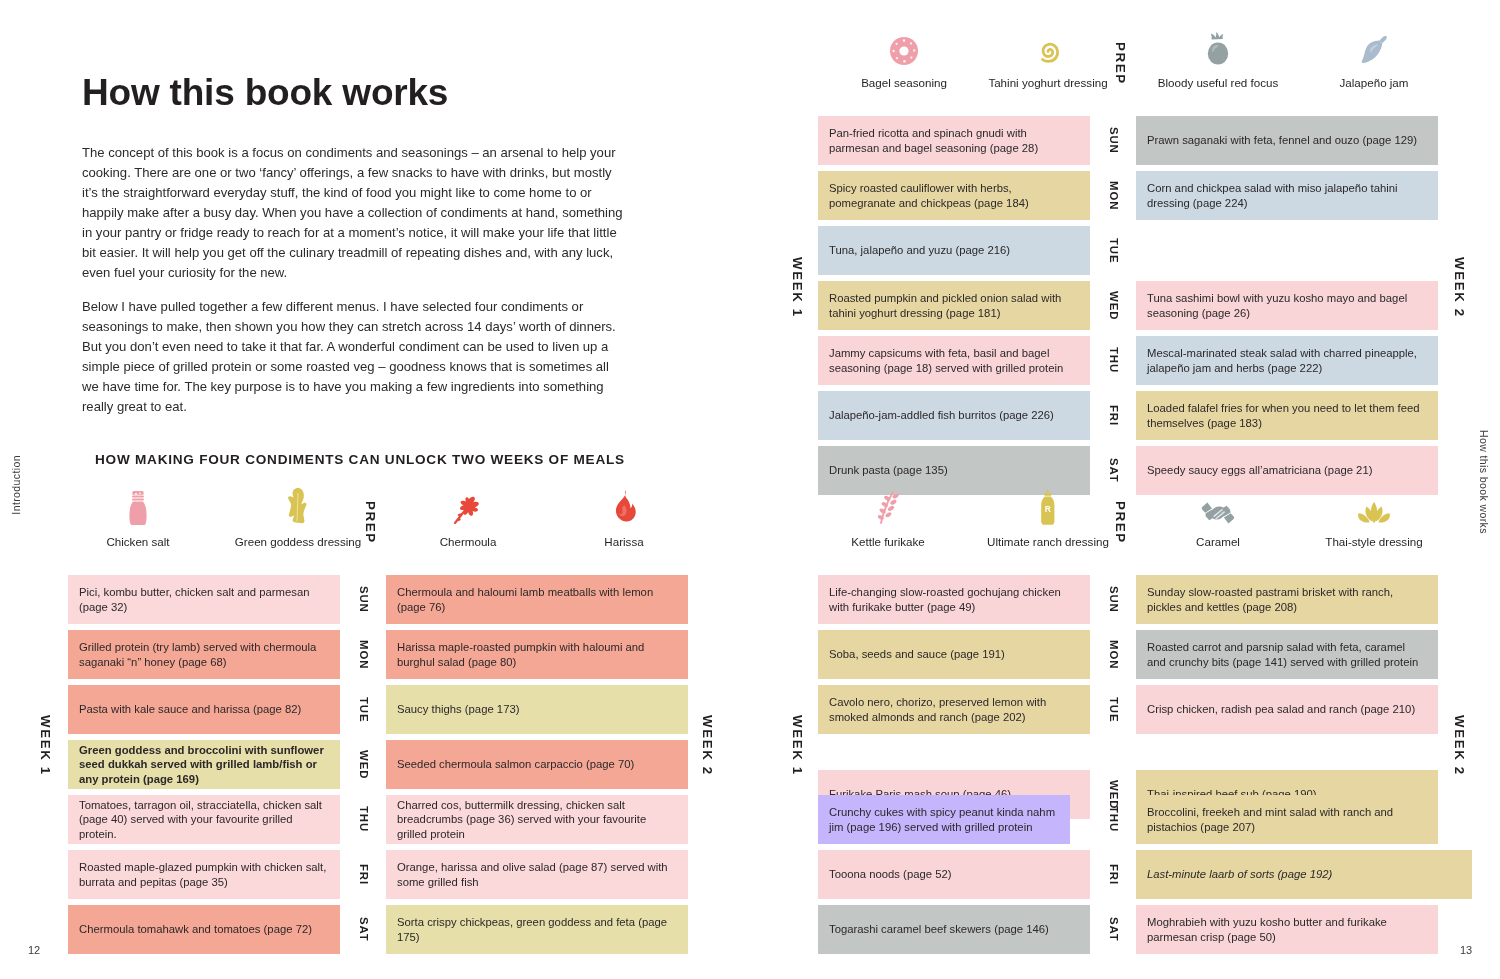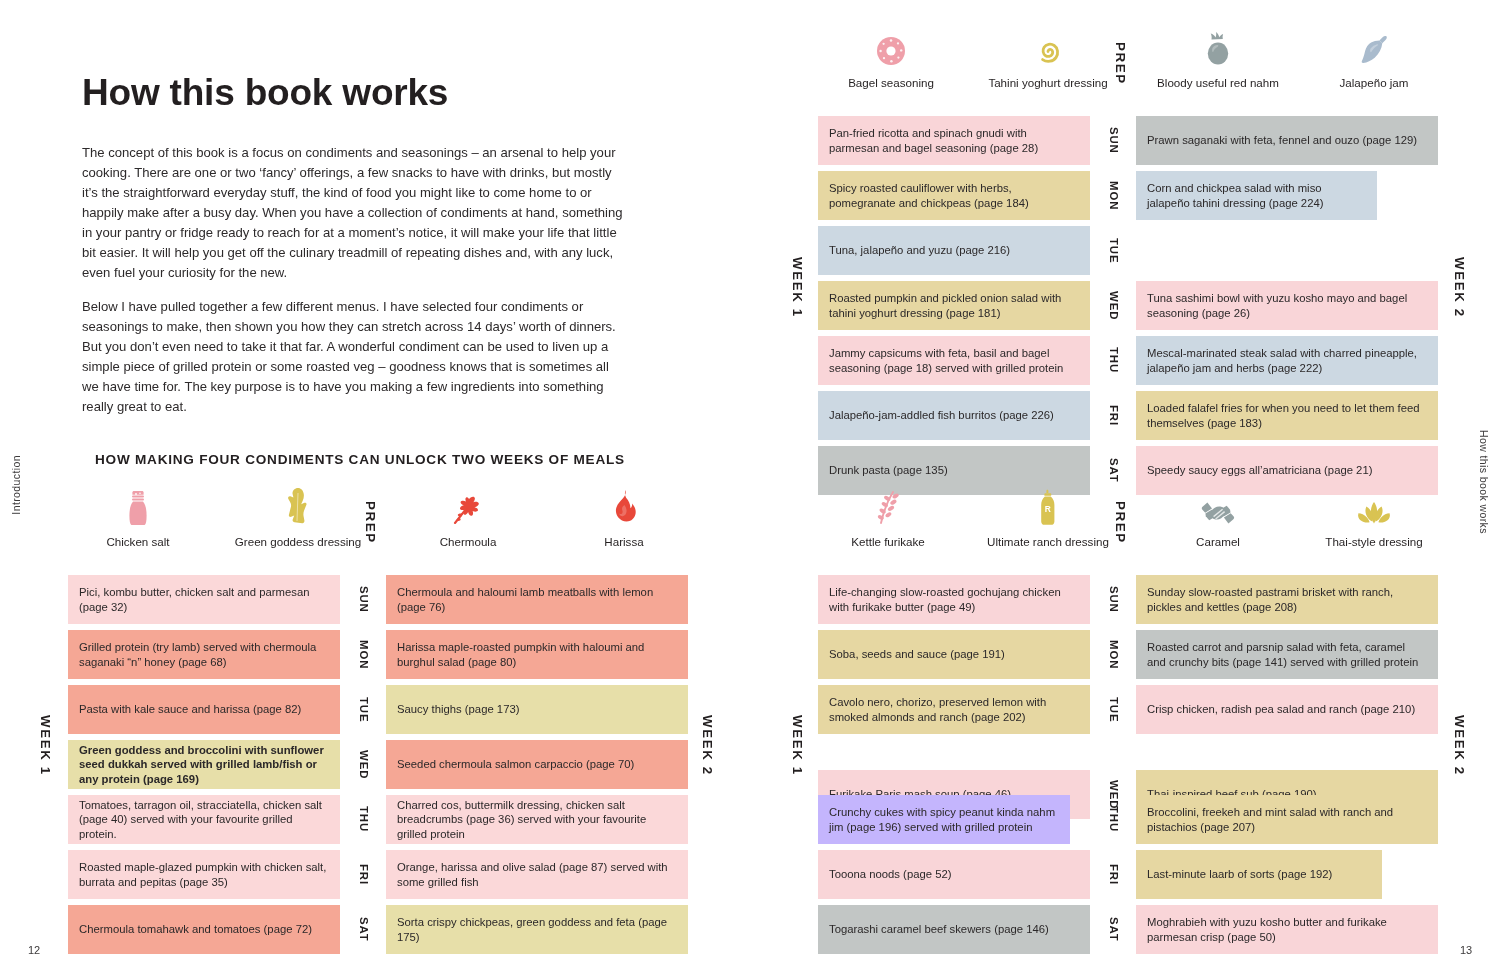--- a/index.html
+++ b/index.html
@@ -234,21 +234,21 @@
         </div>
     </div>
     <div class="weeklabel" id="wk1-a" style="left:38px; top:715px;">WEEK 1</div>
     <div class="weeklabel" id="wk2-a" style="left:700px; top:715px;">WEEK 2</div>
   </div>
 
   <div class="page-right">
 
     <div class="planner" id="planner-b" style="left:68px; top:28px; width:620px;">
       <div class="planner-head">
-          <div class="cond" style="left: 3px; width: 140px;"><span class="glyph">
+          <div class="cond" style="left: 16px; width: 140px;"><span class="glyph">
               <svg width="34" height="34" viewBox="0 0 34 34">
         <circle cx="17" cy="17" r="14" fill="#ef9fa9"></circle>
         <circle cx="17" cy="17" r="4.6" fill="#ffffff"></circle>
         <g fill="#ffffff" opacity=".85">
           <circle cx="17" cy="6.6" r="1.25"></circle>
                   <circle cx="24" cy="9.4" r="1.15"></circle>
           <circle cx="27.2" cy="16.4" r="1.2"></circle>
                   <circle cx="24.4" cy="23.6" r="1.15"></circle>
           <circle cx="17.4" cy="27.2" r="1.25"></circle>
                   <circle cx="10" cy="24.2" r="1.15"></circle>
@@ -261,21 +261,21 @@
               <svg width="34" height="34" viewBox="0 0 34 34">
         <path fill="none" stroke="#d9c352" stroke-width="2.8" stroke-linecap="round" d="M17 17.6c0-1.6 1.4-2.6 2.8-2.1 1.8.6 2.4 3 1.4 4.8-1.2 2.2-4.3 2.8-6.6 1.4-2.7-1.7-3.3-5.7-1.5-8.5 2-3.2 6.8-3.9 10.1-1.7 3.7 2.4 4.5 8 1.9 11.9-2.8 4.3-9.1 5.2-13.5 2.2"></path>
       </svg>
             </span><span>Tahini yoghurt dressing</span></div>
           <div class="cond" style="left: 330px; width: 140px;"><span class="glyph">
               <svg width="32" height="36" viewBox="0 0 32 36">
         <path fill="#93a1a2" d="M9.5 7.5c.4-2.4.1-4.4-.8-6 2.2.6 3.8 2 4.8 4 .9-1.8 1-3.6.4-5.4 1.8 1.2 2.9 3 3.4 5.2.9-1.5 2.2-2.6 3.8-3.2-.6 1.6-.7 3.2-.3 4.8"></path>
         <ellipse cx="16" cy="21.5" rx="10.2" ry="11" fill="#93a1a2"></ellipse>
         <path fill="#fff" opacity=".28" d="M10.4 16c1.4-2 3.4-3.2 5.2-2.9.9.2 1 1.2.1 1.7-2 1.1-3.6 2.6-4.3 4.6-.5 1.4-1.9.2-1-3.4z"></path>
       </svg>
-            </span><span>Bloody useful red nahm</span></div>
+            </span><span>Bloody useful red focus</span></div>
           <div class="cond" style="left: 486px; width: 140px;"><span class="glyph">
               <svg width="32" height="36" viewBox="0 0 32 36">
         <path fill="#a9bbcd" d="M24.6 5.2c1.3-1.3 3-1.7 3.8-.9.8.8.4 2.5-.9 3.8l-3.2 3.2-2.9-2.9 3.2-3.2z"></path>
         <path fill="#a9bbcd" d="M21.4 8.4l2.9 2.9c-.6 5.4-3.2 10.6-7.6 14.4-3.5 3-7.6 4.8-11.4 5.2-1.3.1-2-.9-1.4-2 1.8-3.5 2.4-6.6 3.2-9.8.9-3.6 3-6.6 6-8.5 2.4-1.5 5.2-2.2 8.3-2.2z"></path>
         <path fill="#ffffff" opacity=".3" d="M12.4 16.8c1.8-2.4 4.3-4 6.8-4.6.9-.2 1.2.7.4 1.2-2.6 1.6-4.8 3.7-6 6.2-.6 1.3-2.1.5-1.2-2.8z"></path>
       </svg>
             </span><span>Jalapeño jam</span></div>
           <div class="prep-label" style="left: 295px;">PREP</div>
         </div>
       <div class="grid" id="grid-b" style="height: 379px;">
@@ -290,21 +290,21 @@
               <span>Prawn saganaki with feta, fennel and ouzo (page 129)</span>
             </div>
           </div>
           <div class="row" style="top: 55px; height: 49px;">
             <div class="cell" style="left: 0px; width: 272px; background: rgb(230, 215, 162);">
               <span>Spicy roasted cauliflower with herbs, pomegranate and chickpeas (page 184)</span>
             </div>
             <div class="daytag" style="left: 279px; width: 34px;">
               <i>MON</i>
             </div>
-            <div class="cell" style="left: 318px; width: 241px; background: rgb(204, 216, 226);">
+            <div class="cell" style="left: 318px; width: 302px; background: rgb(204, 216, 226);">
               <span>Corn and chickpea salad with miso jalapeño tahini dressing (page 224)</span>
             </div>
           </div>
           <div class="row" style="top: 110px; height: 49px;">
             <div class="cell" style="left: 0px; width: 272px; background: rgb(204, 216, 226);">
               <span>Tuna, jalapeño and yuzu (page 216)</span>
             </div>
             <div class="daytag" style="left: 279px; width: 34px;">
               <i>TUE</i>
             </div>
@@ -459,21 +459,21 @@
               <span>Broccolini, freekeh and mint salad with ranch and pistachios (page 207)</span>
             </div>
           </div>
           <div class="row" style="top: 275px; height: 49px;">
             <div class="cell" style="left: 0px; width: 272px; background: rgb(249, 213, 216);">
               <span>Tooona noods (page 52)</span>
             </div>
             <div class="daytag" style="left: 279px; width: 34px;">
               <i>FRI</i>
             </div>
-            <div class="cell" style="left: 318px; width: 246px; background: rgb(230, 215, 162);">
+            <div class="cell" style="left: 318px; width: 336px; background: rgb(230, 215, 162); font-style: italic;">
               <span>Last-minute laarb of sorts (page 192)</span>
             </div>
           </div>
           <div class="row" style="top: 330px; height: 49px;">
             <div class="cell" style="left: 0px; width: 272px; background: rgb(194, 198, 197);">
               <span>Togarashi caramel beef skewers (page 146)</span>
             </div>
             <div class="daytag" style="left: 279px; width: 34px;">
               <i>SAT</i>
             </div>

